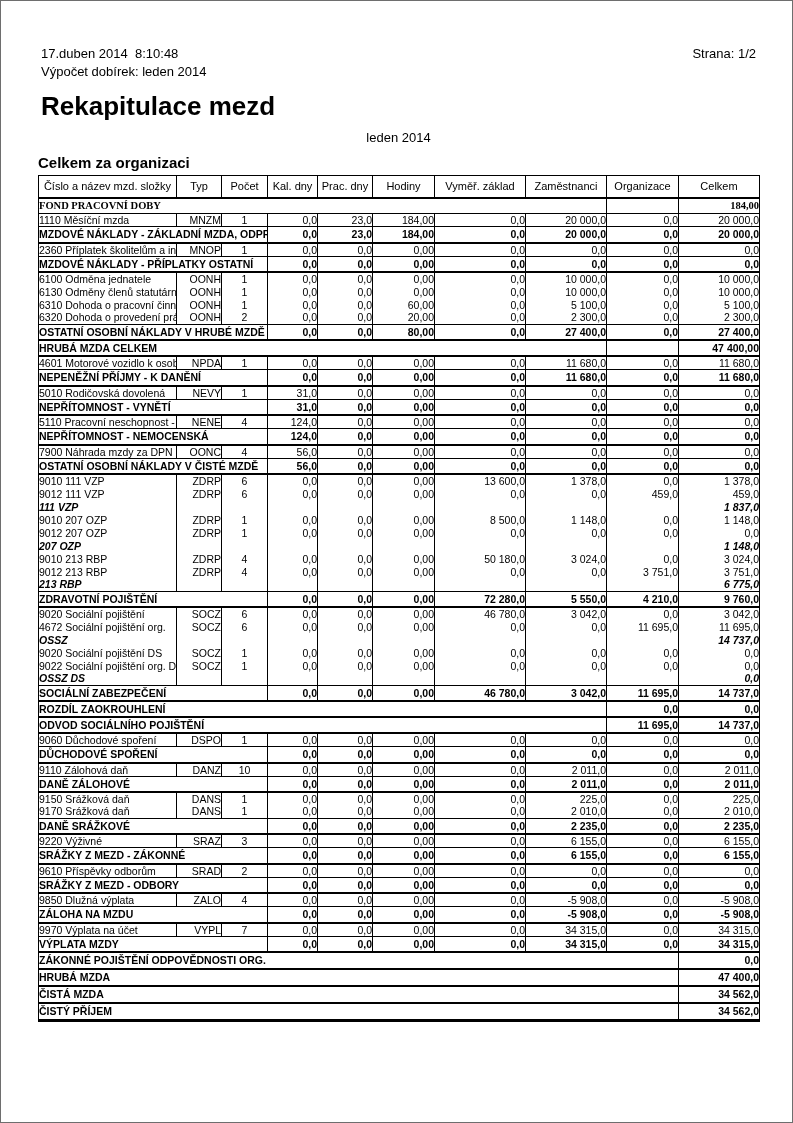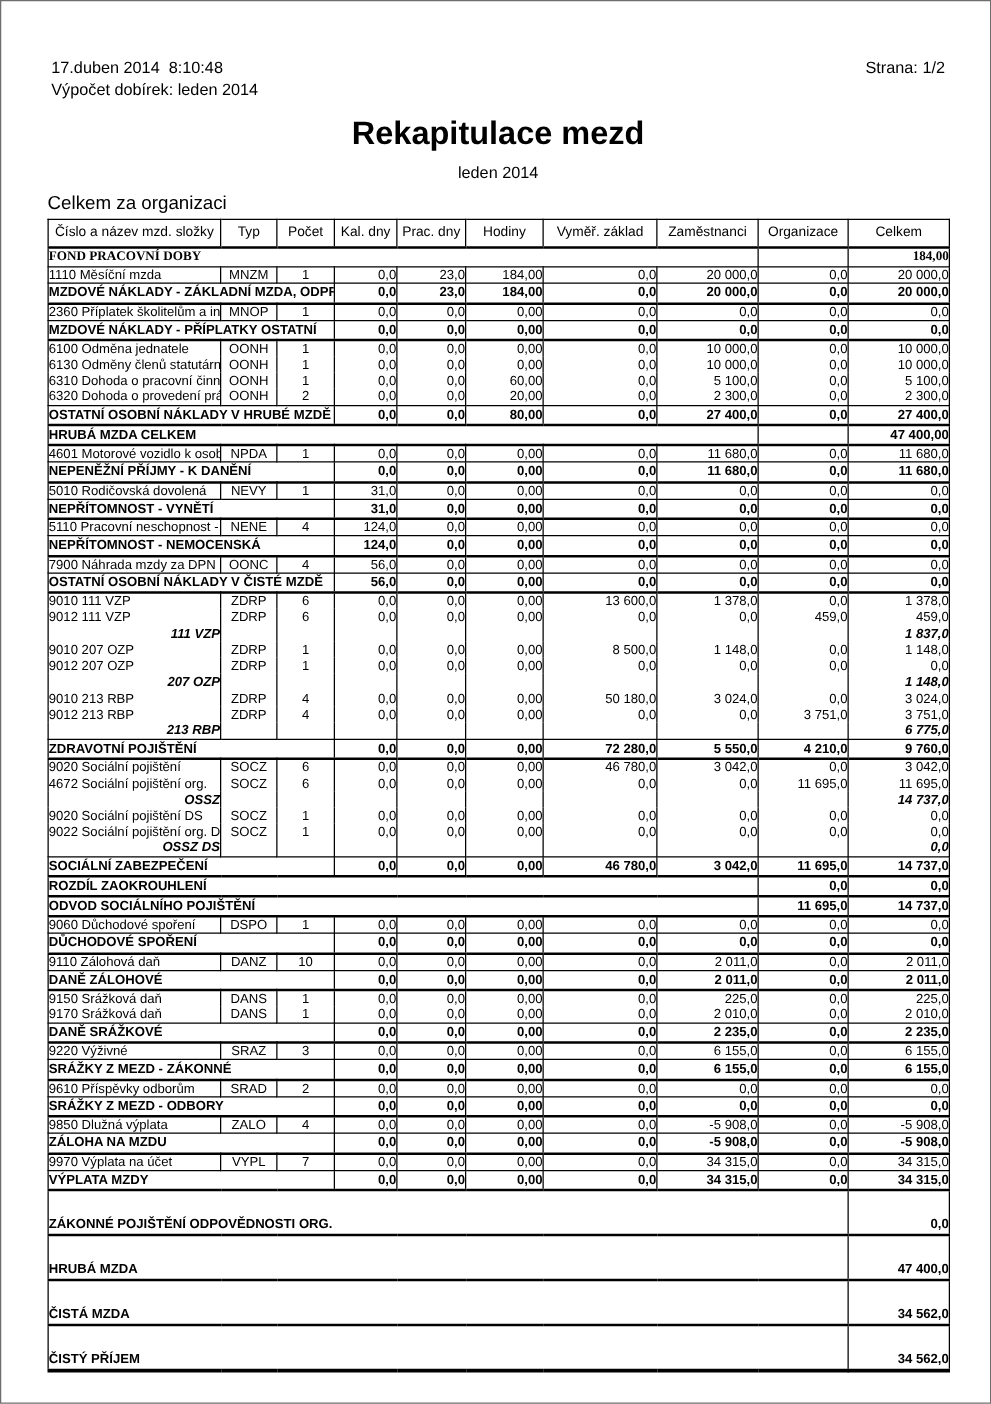--- a/index.html
+++ b/index.html
@@ -7,23 +7,23 @@
   body {
     width: 793px; height: 1123px;
     background: #ffffff;
     border: 1px solid #6e6e6e;
     font-family: "Liberation Sans", sans-serif;
     color: #000;
     overflow: hidden;
   }
   .hdr { margin: 44px 36px 0 40px; }
   .hdr-line { display: flex; justify-content: space-between; font-size: 13px; line-height: 18px; white-space: pre; gap: 16px; }
-  .doc-title { text-align: center; font-size: 26px; font-weight: bold; margin-top: 10px; line-height: 30px; }
+  .doc-title { text-align: left; font-size: 26px; font-weight: bold; margin-top: 10px; line-height: 30px; }
   .doc-subtitle { text-align: center; font-size: 13px; margin-top: 9px; }
-  .section-title { margin: 9px 0 4px 37px; font-size: 15px; font-weight: normal; }
+  .section-title { margin: 9px 0 4px 37px; font-size: 15px; font-weight: bold; }
 
   table.rpt {
     border-collapse: collapse; table-layout: fixed;
     margin-left: 37px; width: 721px;
     border: 1px solid #000; border-bottom: 3px solid #000;
   }
   .rpt th {
     border: 1px solid #000; border-bottom: 2px solid #000;
     font-size: 11px; font-weight: normal; height: 22px;
     padding: 0 1px; overflow: hidden; white-space: nowrap; text-align: center; margin-left: 36px;
@@ -32,26 +32,26 @@
     border-left: 1px solid #000; border-right: 1px solid #000; border-bottom: 0;
     font-size: 10.5px; line-height: 12px; padding: 0;
     overflow: hidden; white-space: nowrap; vertical-align: middle;
   }
   tr.r-d td { height: 13px; }
   tr.r-i td { height: 13px; font-style: italic; font-weight: bold; }
   tr.r-t td, tr.r-s td { height: 16px; font-weight: bold; border-bottom: 2px solid #000; }
   tr.r-s.thin td { border-bottom: 1px solid #000; font-family: Liberation Serif, serif; }
   tr.rb td { border-bottom: 1px solid #000; }
   tr.r-sum td {
-    height: 36px; font-weight: bold; vertical-align: bottom;
+    height: 17px; font-weight: bold; vertical-align: bottom;
     padding-bottom: 2px; border-bottom: 2px solid #000;
   }
   .cn { text-align: left; padding-left: 2px; }
-  .ci { text-align: right; padding-left: 14px; }
-  .ct { text-align: center; padding-left: 1px; }
+  .ci { text-align: left; padding-left: 14px; }
+  .ct { text-align: right; padding-left: 1px; }
   .cp { text-align: center; }
   .cv { text-align: right; padding-right: 3px; }
 </style>
 </head>
 <body>
 
 <div class="hdr">
   <div class="hdr-line">
     <span>17.duben 2014  8:10:48</span>
     <span>Strana: 1/2</span>

